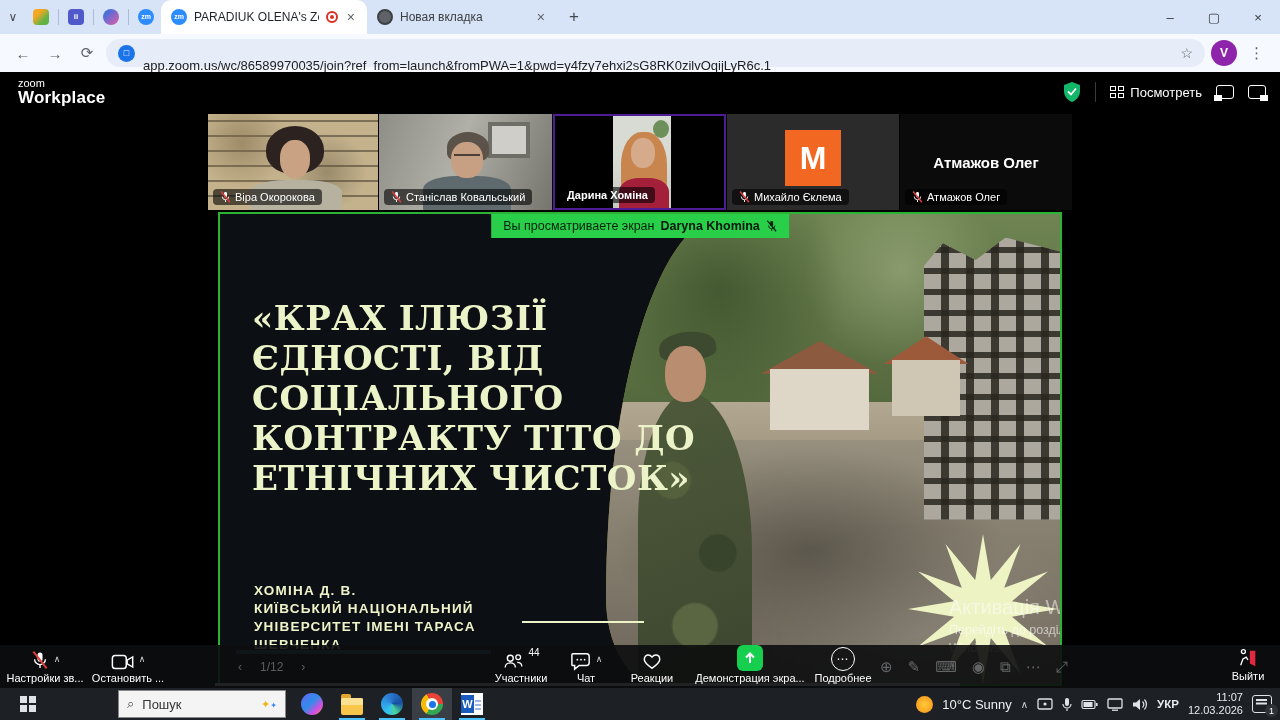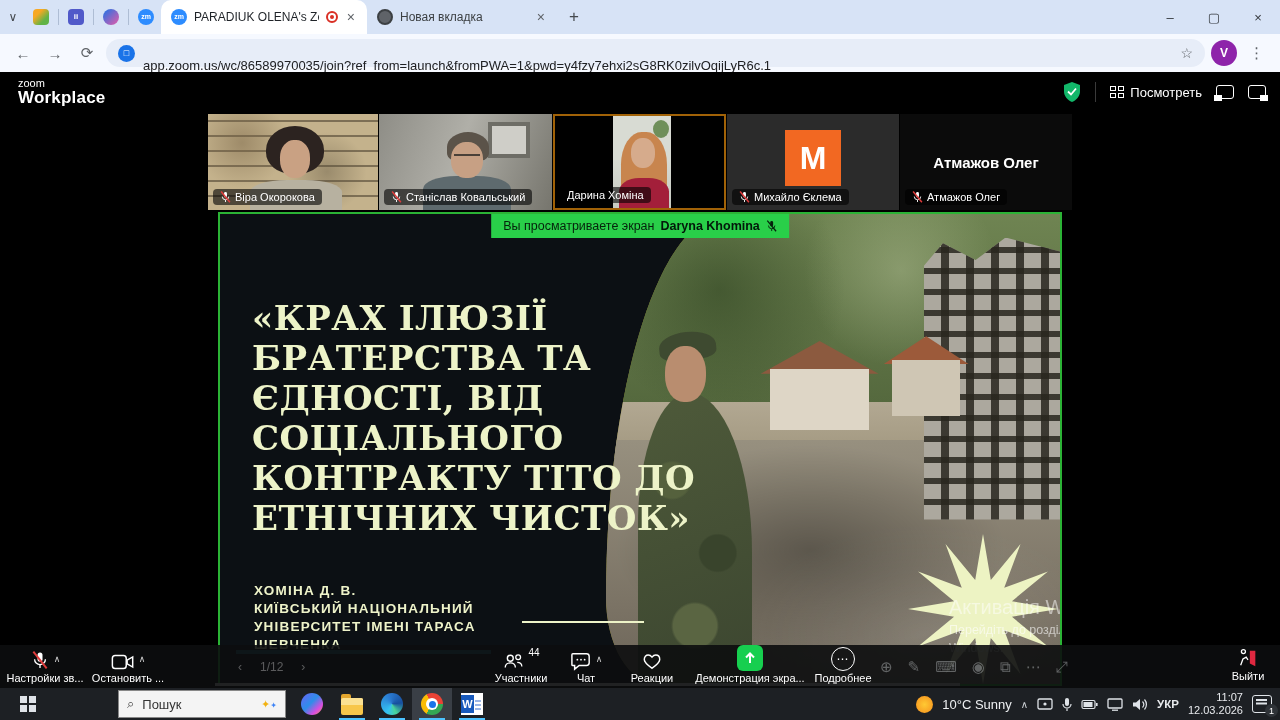--- a/index.html
+++ b/index.html
@@ -53,21 +53,21 @@
   .view-btn { display:flex; align-items:center; gap:6px; color:#fff; font-size:13px; cursor:pointer; }
   .grid-ic { display:grid; grid-template-columns:6px 6px; grid-gap:2px; }
   .grid-ic i { width:6px; height:5px; border:1px solid #fff; display:block; }
   .pip-ic { width:18px; height:14px; border:1.5px solid #fff; border-radius:3px; position:relative; cursor:pointer; }
   .pip-ic::after { content:""; position:absolute; width:8px; height:6px; background:#fff; }
   .pip-ic.a::after { left:-3px; bottom:-3px; } .pip-ic.b::after { right:-3px; bottom:-3px; }
 
   
   .strip { position:absolute; left:0; top:112px; width:1280px; height:100px; background:#000; }
   .tile { position:absolute; top:2px; height:96px; width:172px; overflow:hidden; background:#111; }
-  .tile.active-speaker { border:2px solid #a16207; }
+  .tile.active-speaker { border:2px solid #4c1d95;font-weight:bold; }
   .name-tag { position:absolute; left:5px; bottom:5px; background:rgba(0,0,0,.6); border-radius:4px;
               color:#fff; font-size:11px; padding:2px 7px; display:flex; align-items:center; gap:4px; white-space:nowrap; z-index:5; }
   .center-name { position:absolute; width:100%; top:40px; text-align:center; color:#fff; font-size:15px; font-weight:bold; }
   .mic-slash { width:11px; height:12px; }
   
   .brickbg { position:absolute; inset:0;
      background: repeating-linear-gradient(0deg,#c4b28c 0 13px,#7d6f55 13px 15px),#b5a47e; }
   .brickbg::after{ content:""; position:absolute; inset:0;
      background: radial-gradient(circle at 20% 30%, rgba(120,100,70,.5), transparent 30%),
                  radial-gradient(circle at 70% 60%, rgba(90,80,60,.4), transparent 30%); }
@@ -362,21 +362,20 @@
         <div class="ph-house1"></div>
         <div class="ph-roof2"></div>
         <div class="ph-house2"></div>
         <div class="soldier-body"></div>
         <div class="soldier-beret"></div>
         <div class="soldier-head"></div>
       </div>
 
       <div class="slide-title">
         <div>«КРАХ ІЛЮЗІЇ</div>
-        <div>БРАТЕРСТВА ТА</div>
         <div>ЄДНОСТІ, ВІД</div>
         <div>СОЦІАЛЬНОГО</div>
         <div>КОНТРАКТУ ТІТО ДО</div>
         <div>ЕТНІЧНИХ ЧИСТОК»</div>
       </div>
 
       <div class="author">
         <div>ХОМІНА Д. В.</div>
         <div>КИЇВСЬКИЙ НАЦІОНАЛЬНИЙ</div>
         <div>УНІВЕРСИТЕТ ІМЕНІ ТАРАСА</div>

